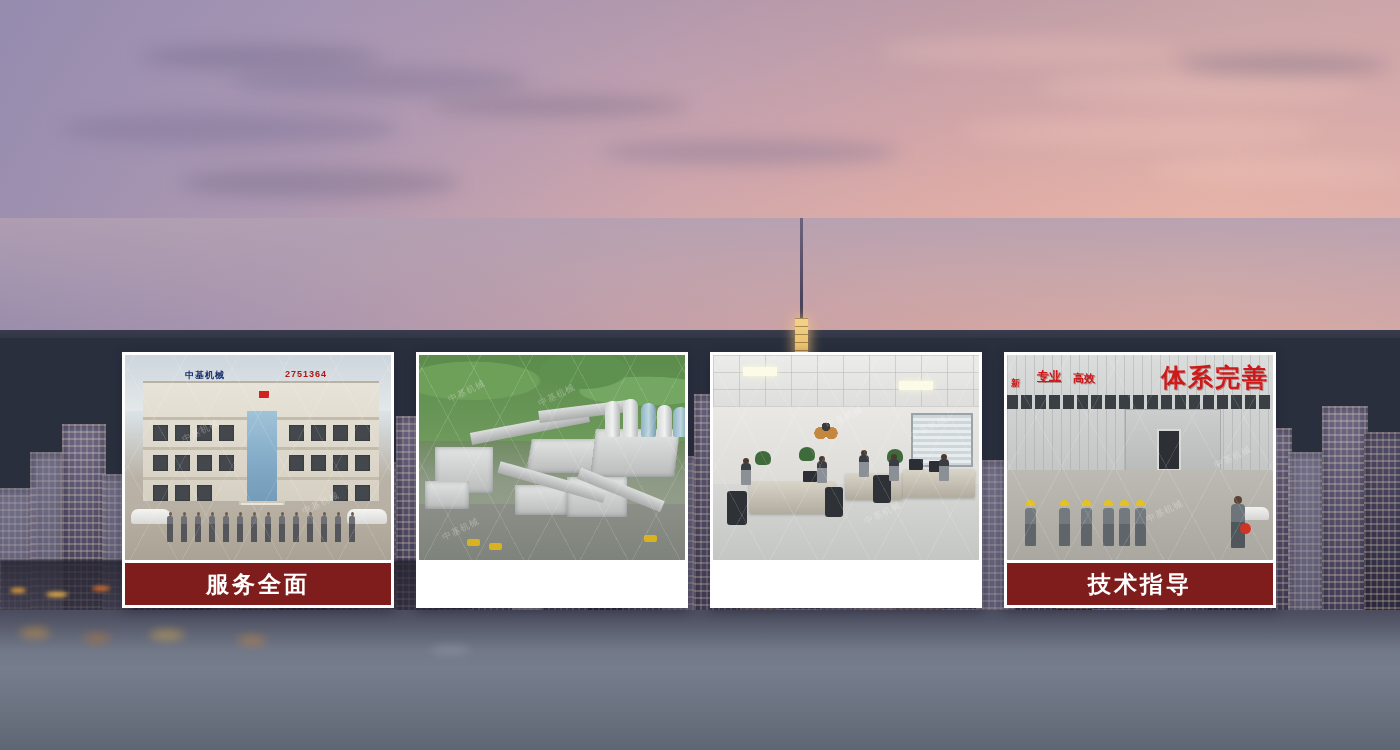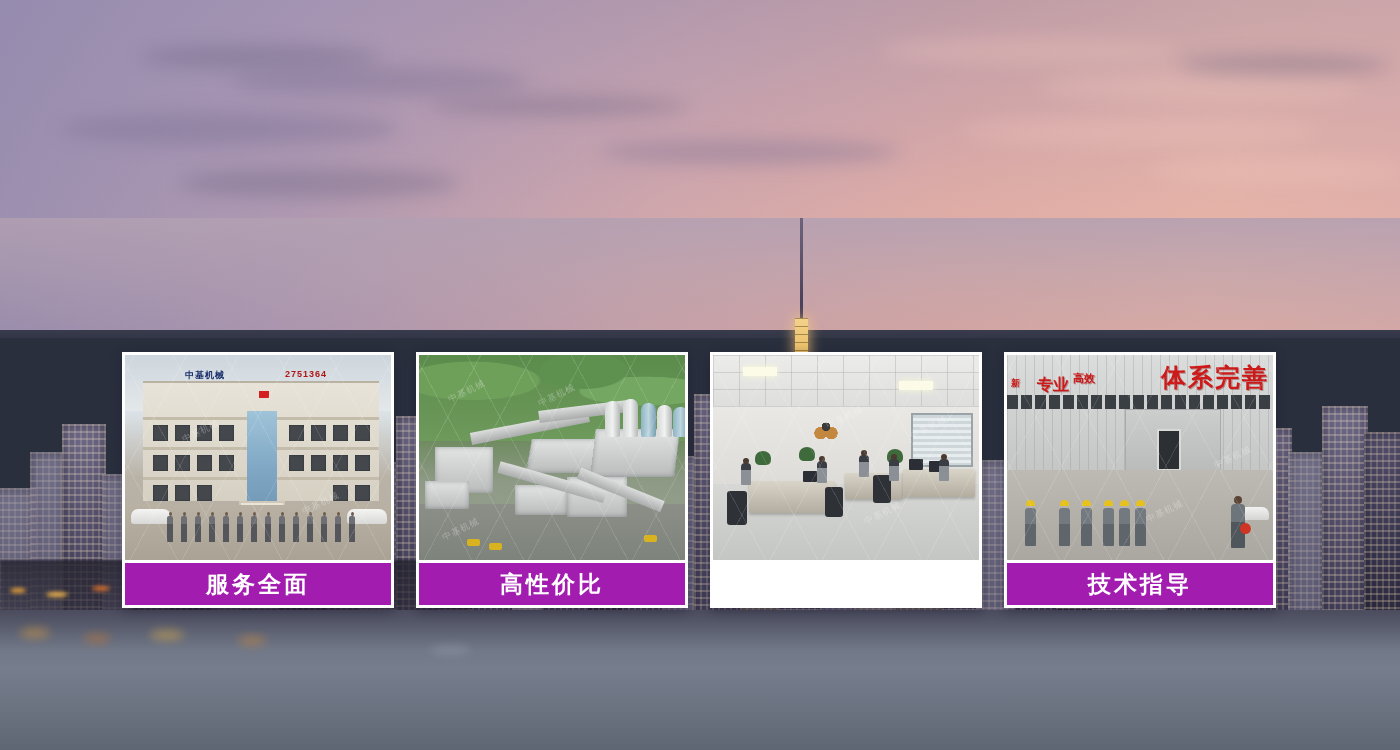--- a/index.html
+++ b/index.html
@@ -163,21 +163,21 @@
     box-shadow:0 3px 10px rgba(25,20,40,.4);
   }
   .card-photo {
     position:relative;
     width:100%; height:205px;
     overflow:hidden;
     background:#99a3ad;
   }
   .card-cap {
     height:42px; margin-top:3px;
-    background:#a21caf;
+    background:#7f1d1d;
     display:flex; align-items:center; justify-content:center;
   }
   .card-cap .txt {
     color:#ffffff; font-size:23px; font-weight:bold; letter-spacing:3px;
     white-space:nowrap;
   }
   
   .mesh {
     position:absolute; inset:0; pointer-events:none;
     background-image:
@@ -342,21 +342,21 @@
     background:
       repeating-linear-gradient(to right, rgba(150,152,150,.35) 0 1px, transparent 1px 9px),
       linear-gradient(to bottom,#dadddb,#c3c6c4);
   }
   .p4 .redtxt {
     position:absolute; color:#cc1a1a; font-weight:bold;
     text-shadow:1px 1px 0 rgba(120,10,10,.35);
   }
   .p4 .bigred { right:4px; top:6px; font-size:25px; letter-spacing:2px; }
   .p4 .smred1 { left:4px; top:22px; font-size:9px; }
-  .p4 .smred2 { left:30px; top:20px; font-size:16px; }
+  .p4 .smred2 { left:30px; top:13px; font-size:12px;text-decoration:underline; }
   .p4 .smred3 { left:66px; top:16px; font-size:11px; }
   .p4 .stripwin {
     position:absolute; left:0; top:40px; width:100%; height:14px;
     background:repeating-linear-gradient(to right,#3a3f44 0 11px,#cfd2d0 11px 14px);
   }
   .p4 .bay {
     position:absolute; left:118px; top:54px; width:96px; height:64px;
     background:linear-gradient(to bottom,#cbcecc,#b8bbb9);
     border:1px solid #a8abaa;
   }
@@ -563,23 +563,20 @@
         <div class="silo" style="left:238px; top:50px; height:32px;"></div>
         <div class="silo blue" style="left:254px; top:52px; height:30px;"></div>
         <div class="exc" style="left:48px;  bottom:14px;"></div>
         <div class="exc" style="left:70px;  bottom:10px;"></div>
         <div class="exc" style="right:28px; bottom:18px;"></div>
         <div class="mesh"></div>
         <span class="wm" style="left:28px; top:30px;">中基机械</span>
         <span class="wm" style="left:118px;top:34px;">中基机械</span>
         <span class="wm" style="left:22px; top:168px;">中基机械</span>
       </div>
-      <div class="card-cap">
-        <span class="txt">高性价比</span>
-      </div>
     </div>
 
     <div class="card">
       <div class="card-photo p3">
         <div class="ceil"></div>
         <div class="panel" style="left:30px;  top:12px;"></div>
         <div class="panel" style="left:186px; top:26px;"></div>
         <div class="wall"></div>
         <div class="logo"></div>
         <div class="blinds"></div>

